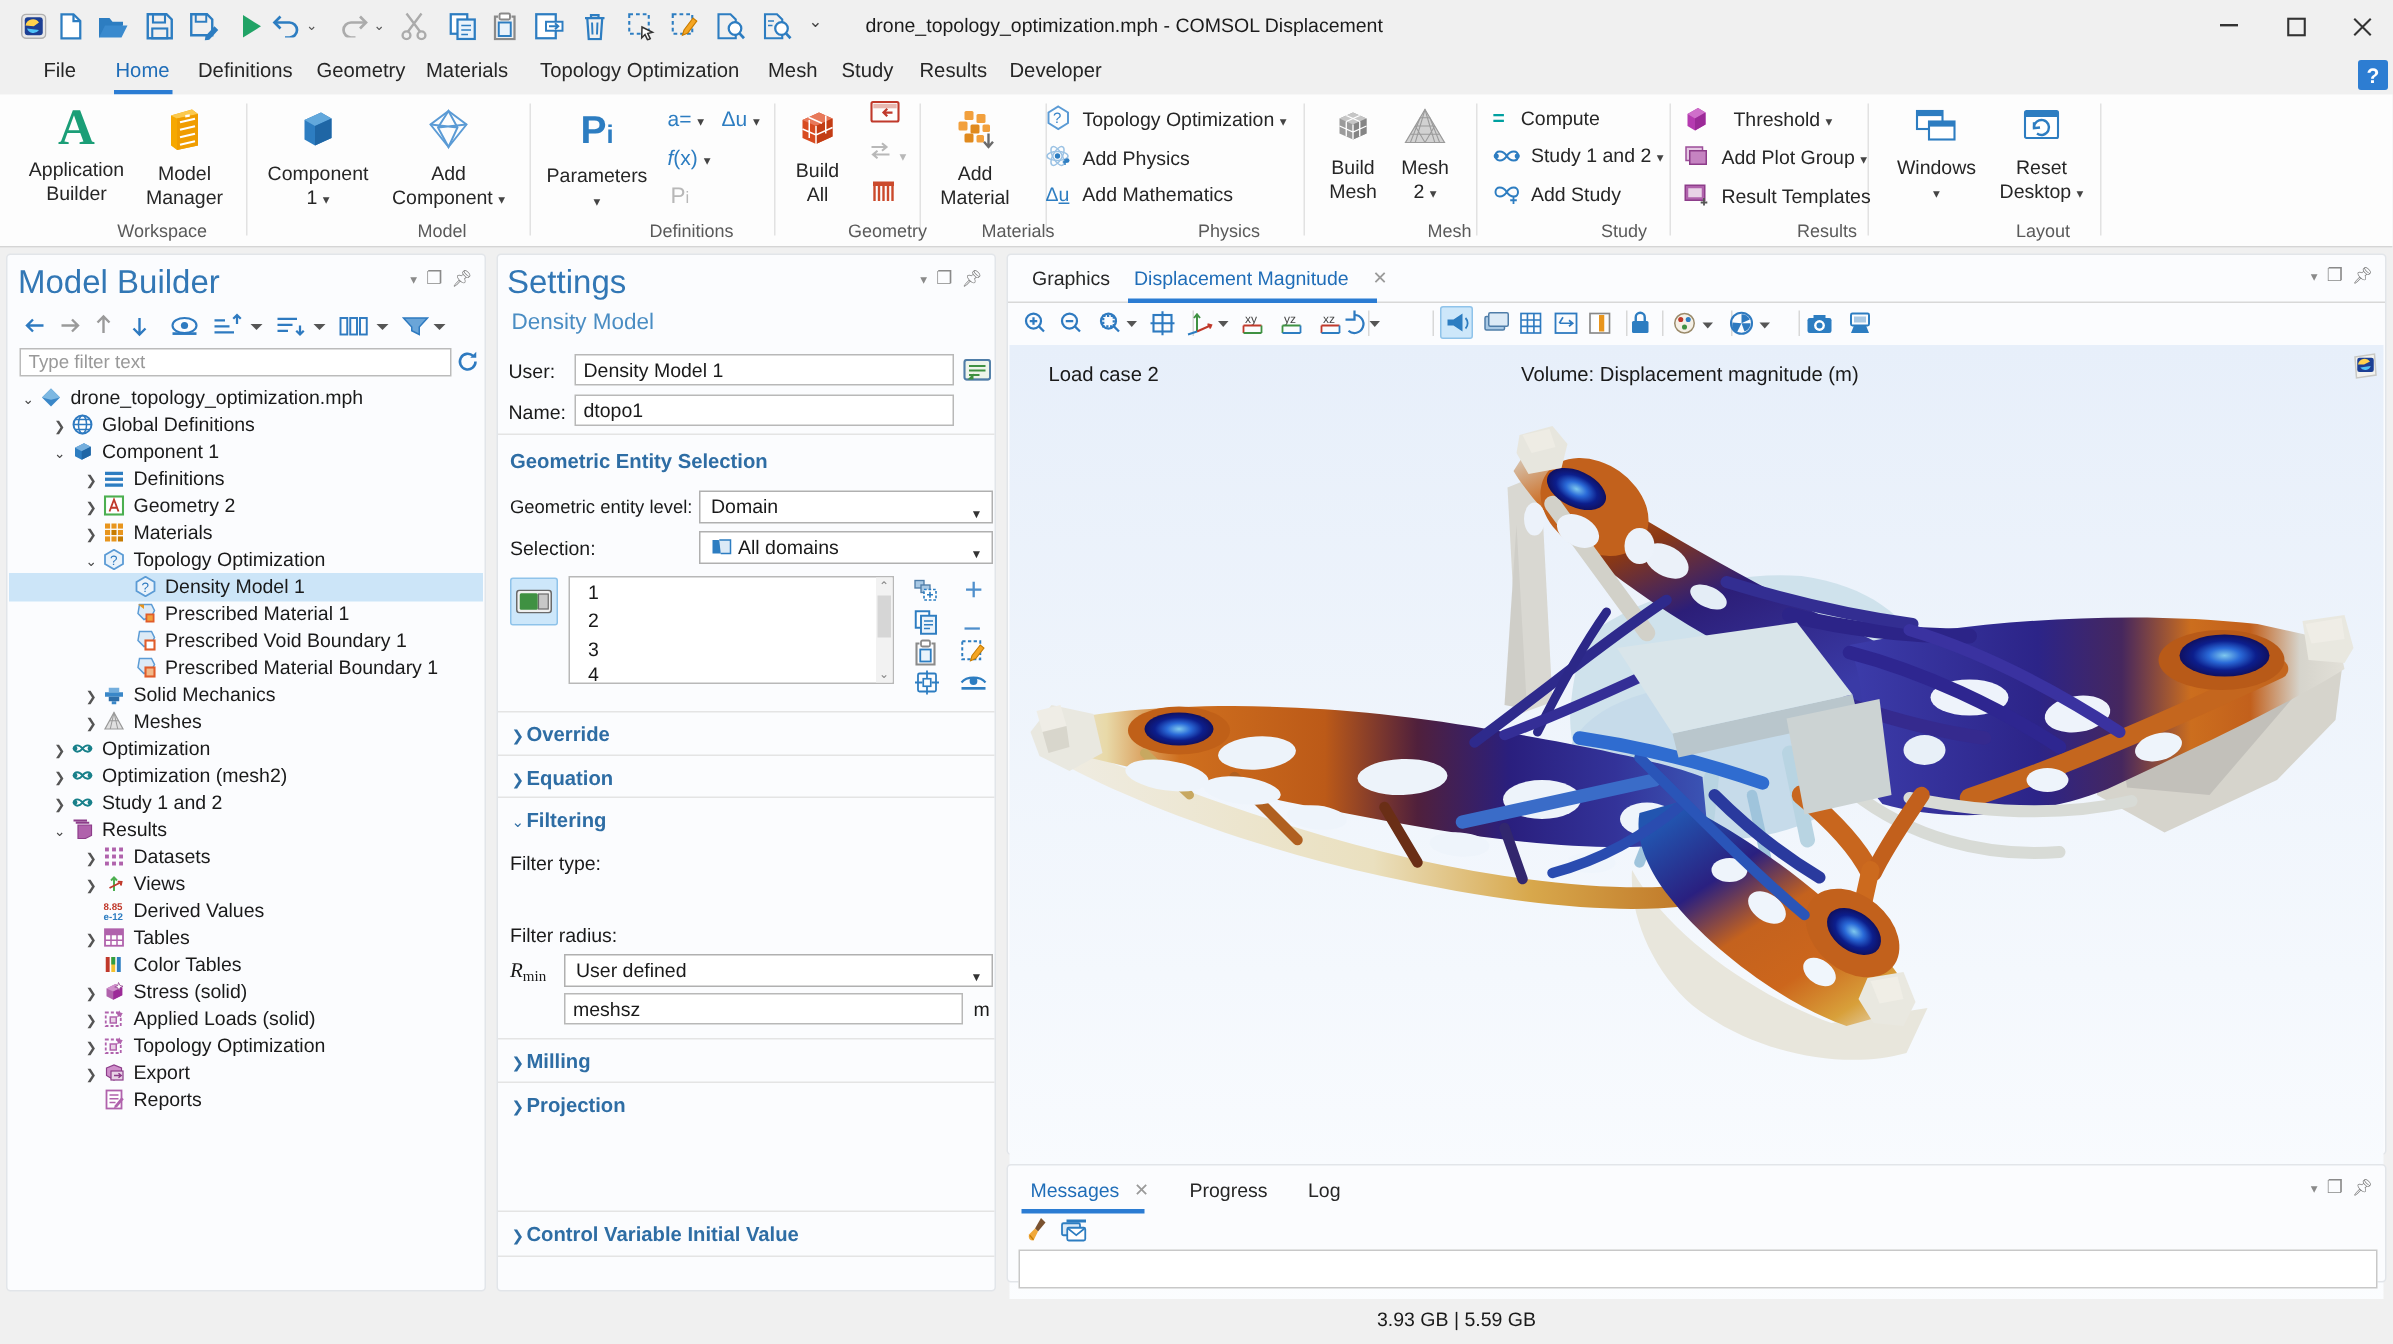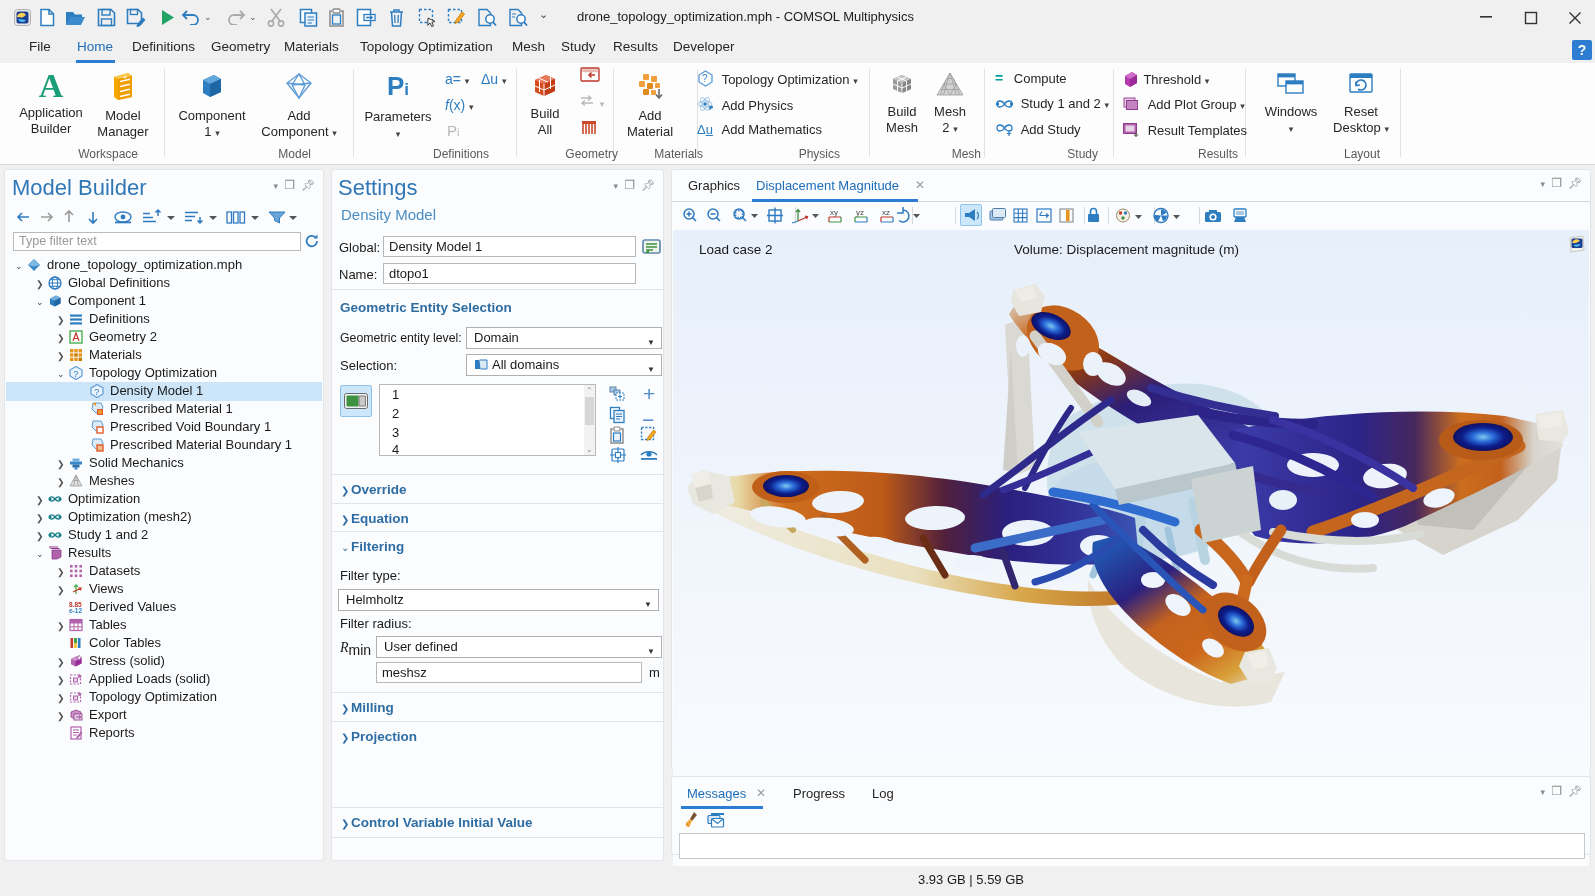--- a/index.html
+++ b/index.html
@@ -132,21 +132,21 @@
     <circle cx="13" cy="11" r="4.2" fill="#fff" stroke="#2d7dc1" stroke-width="1.5"></circle>
     <path d="M16 14.2 L19 17.5" stroke="#2d7dc1" stroke-width="1.8"></path>
   </svg>
   <svg class="abs" style="left:508px;top:8px" width="20" height="19" viewBox="0 0 20 19">
     <path d="M2 1.5 H10 L13.5 5 V17.5 H2 Z" fill="none" stroke="#2d7dc1" stroke-width="1.4"></path>
     <path d="M4 6 H8 M4 9 H7" stroke="#2d7dc1" stroke-width="1.1"></path>
     <circle cx="13" cy="11" r="4.2" fill="#fff" stroke="#2d7dc1" stroke-width="1.5"></circle>
     <path d="M16 14.2 L19 17.5" stroke="#2d7dc1" stroke-width="1.8"></path>
   </svg>
   <div class="abs" style="left:539px;top:8px;font-size:11px;color:#444">⌄</div>
-  <div id="titletext">drone_topology_optimization.mph - COMSOL Multiphysics</div>
+  <div id="titletext">drone_topology_optimization.mph - COMSOL Displacement</div>
   <svg class="abs" style="left:1477px;top:16px" width="18" height="2" viewBox="0 0 18 2">
       <rect width="12" height="1.6" x="3" fill="#333"></rect>
     </svg>
   <svg class="abs" style="left:1522px;top:9px" width="18" height="18" viewBox="0 0 18 18">
       <rect x="3.5" y="3.5" width="11" height="11" fill="none" stroke="#333" stroke-width="1.4"></rect>
     </svg>
   <svg class="abs" style="left:1566px;top:9px" width="18" height="18" viewBox="0 0 18 18">
       <path d="M3.5 3.5 L14.5 14.5 M14.5 3.5 L3.5 14.5" stroke="#333" stroke-width="1.4"></path>
     </svg>
 </div>
@@ -339,21 +339,21 @@
       </svg>
     <span style="margin-left:3px">Add Study</span>
   </div>
 
   <div class="smallbtn" style="left:1122px;top:7px">
     <svg width="18" height="18" viewBox="0 0 18 18" style="vertical-align:-4px">
       <path d="M3 6 L10 2 L15 5 L15 13 L8 17 L3 14 Z" fill="#b53ab0"></path>
       <path d="M3 6 L10 2 L15 5 L8 9 Z" fill="#cf6fca"></path>
       <path d="M8 9 L15 5 L15 13 L8 17 Z" fill="#9c2a98"></path>
     </svg>
-    <span style="margin-left:0">Threshold</span> <span class="dd">▾</span>
+    <span style="margin-left:12px">Threshold</span> <span class="dd">▾</span>
   </div>
   <div class="smallbtn" style="left:1122px;top:33px">
     <svg width="18" height="16" viewBox="0 0 18 16" style="vertical-align:-3px">
       <rect x="2" y="2" width="11" height="9" fill="#e4c7e2" stroke="#9c4d99" stroke-width="1"></rect>
       <rect x="4.5" y="4.5" width="11" height="9" fill="#c583c1" stroke="#8d3d8a" stroke-width="1"></rect>
     </svg>
     <span style="margin-left:4px">Add Plot Group</span> <span class="dd">▾</span>
   </div>
   <div class="smallbtn" style="left:1122px;top:59px">
     <svg width="18" height="16" viewBox="0 0 18 16" style="vertical-align:-3px">
@@ -583,21 +583,21 @@
           <path d="M4 4 H10 M4 6.5 H10 M4 9 H8" stroke="#b062ac" stroke-width="1"></path>
           <path d="M7.5 11 L12 5.5 L13.5 6.8 L9 12.2 L7 12.8 Z" fill="#b062ac"></path>
         </svg><span>Reports</span></div>
     </div>
 </div>
 
 <div class="panel" id="p-set">
   <div class="ptitle" style="left:6px;top:5px">Settings</div>
   <div class="pcorner"><span style="font-size:9px">▾</span>&nbsp; <span style="font-size:12px">❐</span>&nbsp; <span style="color:#777">📌︎</span></div>
   <div style="position:absolute;left:9px;top:36px;font-size:15px;color:#4a8dc3">Density Model</div>
-  <div class="slabel" style="left:7px;top:70px">Global:</div>
+  <div class="slabel" style="left:7px;top:70px">User:</div>
   <div class="sinput" style="left:51px;top:66px;width:253px">Density Model 1</div>
   <svg class="abs" style="left:310px;top:67px" width="19" height="19" viewBox="0 0 19 19">
     <rect x="1" y="3" width="17" height="13" rx="1.5" fill="#eef4ea" stroke="#8aa5c0" stroke-width="1.2"></rect>
     <rect x="1" y="3" width="17" height="13" rx="1.5" fill="none" stroke="#4f7da8" stroke-width="1.2"></rect>
     <path d="M4 7 H15 M4 10 H15 M4 13 H11" stroke="#3f9142" stroke-width="1.3"></path>
     <path d="M3 16 L7 12 V16 Z" fill="#3f9142"></path>
   </svg>
   <div class="slabel" style="left:7px;top:97px">Name:</div>
   <div class="sinput" style="left:51px;top:93px;width:253px">dtopo1</div>
   <div class="abs" style="left:0;top:119px;width:331px;height:1px;background:#e4e4e4"></div>
@@ -660,23 +660,22 @@
   <svg class="abs" style="left:307px;top:278px" width="20" height="14" viewBox="0 0 20 14">
     <path d="M2 7 a9 6 0 0 1 16 0" fill="none" stroke="#2d7dc1" stroke-width="1.4"></path>
     <circle cx="10" cy="6" r="2.6" fill="#2d7dc1"></circle>
     <rect x="2" y="10" width="16" height="1.8" fill="#2d7dc1"></rect>
   </svg>
 
   <div class="sect" style="top:304px"><span class="chev">❯</span>Override</div>
   <div class="sect" style="top:333px"><span class="chev">❯</span>Equation</div>
   <div class="sect" style="top:361px"><span class="chev">⌄</span>Filtering</div>
   <div class="slabel" style="left:8px;top:398px">Filter type:</div>
-  <div class="sdrop" style="left:6px;top:419px;width:321px">Helmholtz</div>
   <div class="slabel" style="left:8px;top:446px">Filter radius:</div>
-  <div class="slabel" style="left:8px;top:470px;font-style:italic;font-family:'Liberation Serif',serif;font-size:14px">R<span style="font-size:14px;vertical-align:-3px;font-style:normal;font-family:Liberation Sans, sans-serif">min</span></div>
+  <div class="slabel" style="left:8px;top:470px;font-style:italic;font-family:'Liberation Serif',serif;font-size:14px">R<span style="font-size:10px;vertical-align:-3px;font-style:normal;font-family:Liberation Serif, serif">min</span></div>
   <div class="sdrop" style="left:44px;top:466px;width:286px">User defined</div>
   <div class="sinput" style="left:44px;top:492px;width:266px">meshsz</div>
   <div class="slabel" style="left:317px;top:495px">m</div>
   <div class="sect" style="top:522px"><span class="chev">❯</span>Milling</div>
   <div class="sect" style="top:551px"><span class="chev">❯</span>Projection</div>
   <div class="sect" style="top:637px"><span class="chev">❯</span>Control Variable Initial Value</div>
   <div class="abs" style="left:0;top:667px;width:331px;height:1px;background:#e4e4e4"></div>
 </div>
 <div class="panel" id="p-gfx">
   <div id="gfx-tabs">

